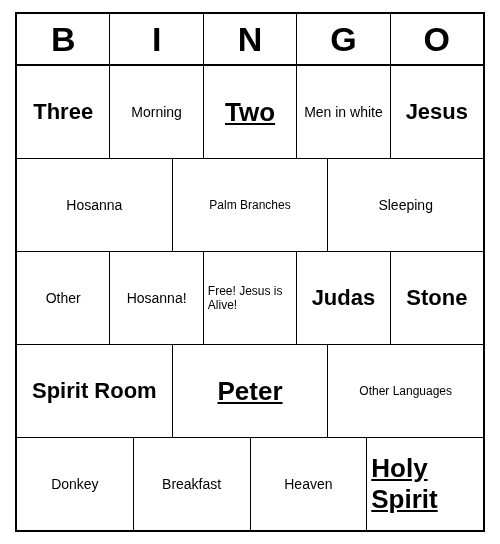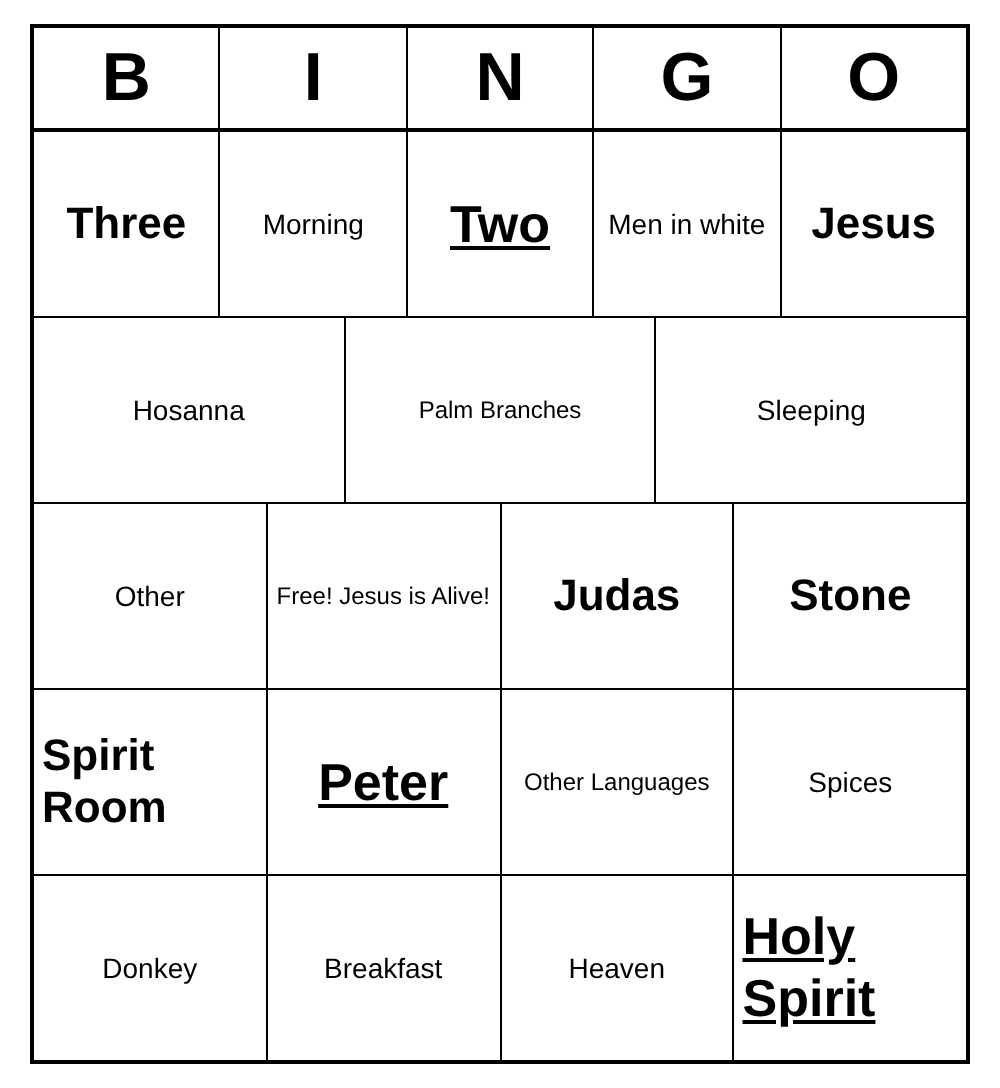--- a/index.html
+++ b/index.html
@@ -111,29 +111,29 @@
         <div class="bingo-cell ">Men in white</div>
         <div class="bingo-cell large">Jesus</div>
       </div>
       <div class="bingo-row">
         <div class="bingo-cell ">Hosanna</div>
         <div class="bingo-cell small">Palm Branches</div>
         <div class="bingo-cell ">Sleeping</div>
       </div>
       <div class="bingo-row">
         <div class="bingo-cell ">Other</div>
+        <div class="bingo-cell ">Hosanna!</div>
         <div class="bingo-cell small">Free! Jesus is Alive!</div>
         <div class="bingo-cell large">Judas</div>
         <div class="bingo-cell large">Stone</div>
       </div>
       <div class="bingo-row">
         <div class="bingo-cell large">Spirit Room</div>
         <div class="bingo-cell xlarge">Peter</div>
         <div class="bingo-cell small">Other Languages</div>
-        <div class="bingo-cell ">Spices</div>
       </div>
       <div class="bingo-row">
         <div class="bingo-cell ">Donkey</div>
         <div class="bingo-cell ">Breakfast</div>
         <div class="bingo-cell ">Heaven</div>
         <div class="bingo-cell xlarge">Holy Spirit</div>
       </div>
     </div>
 </div>
 

